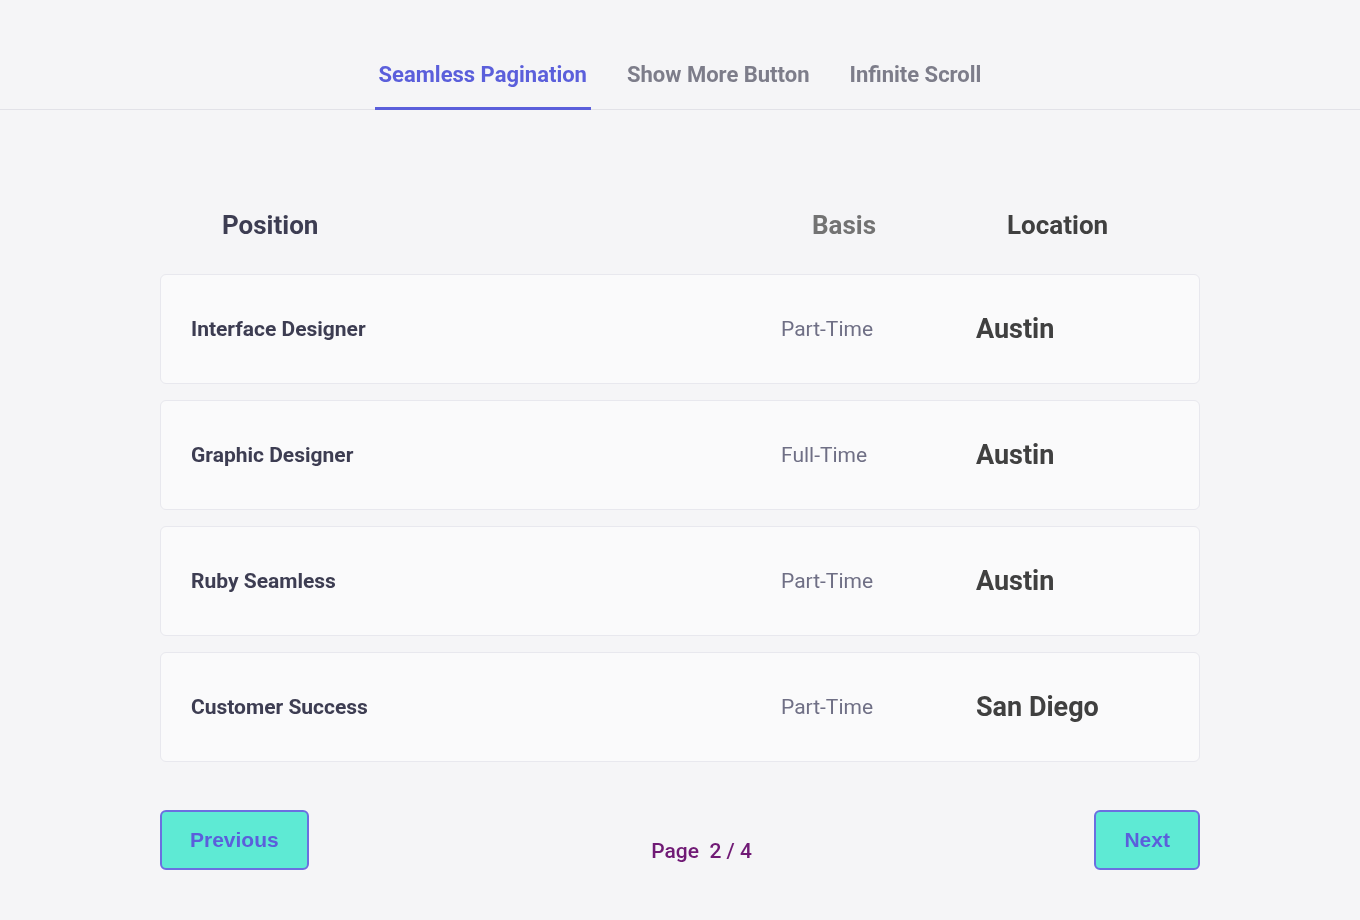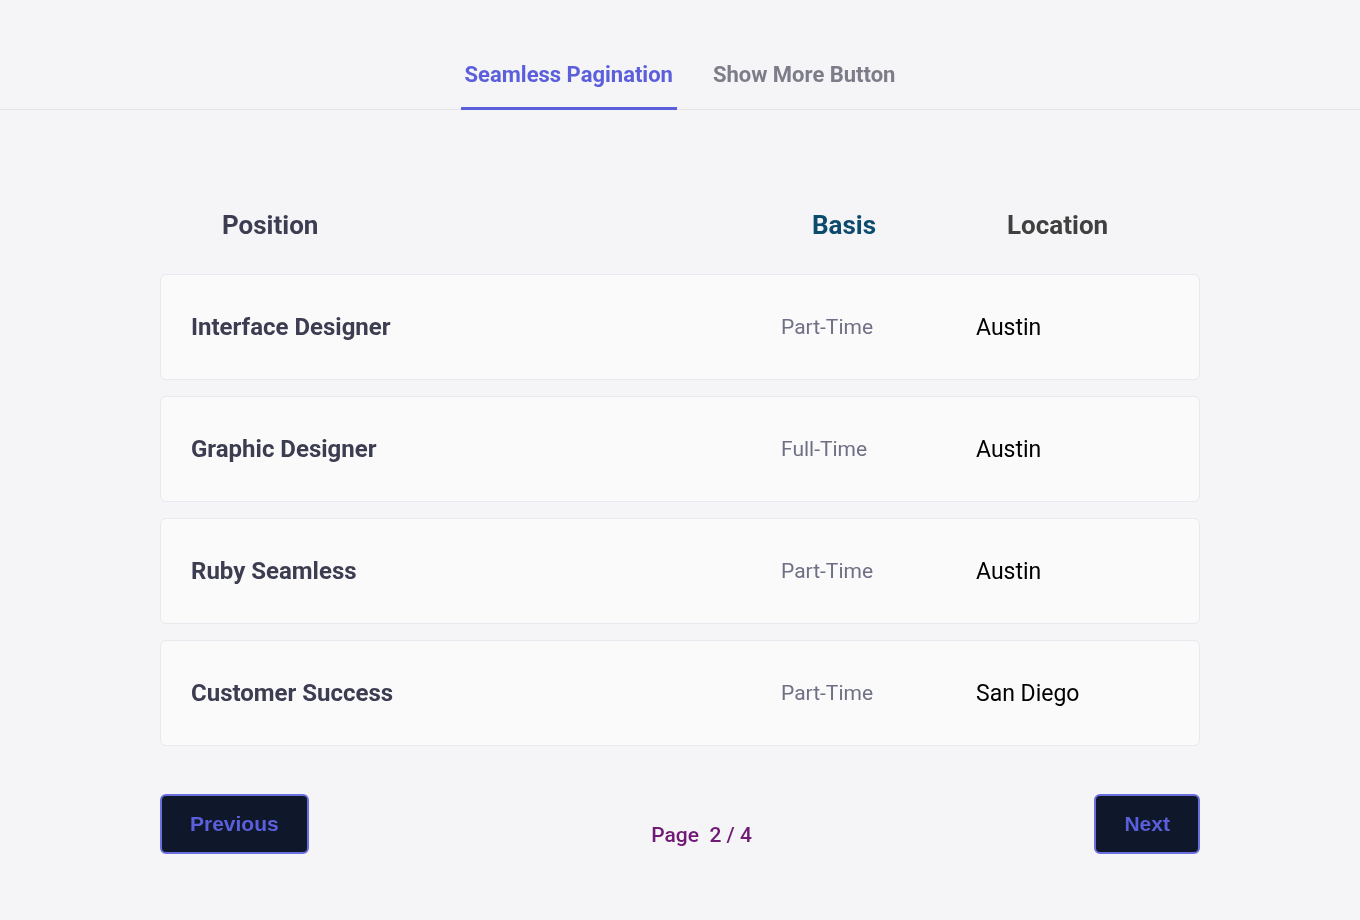--- a/index.html
+++ b/index.html
@@ -51,21 +51,21 @@
       flex: 0 0 590px;
       font-size: 26px;
       font-weight: 700;
       color: #3d3d52;
       margin-left: 32px;
     }
     .col-basis {
       flex: 0 0 195px;
       font-size: 26px;
       font-weight: 700;
-      color: #0c4a6e;
+      color: #737373;
     }
     .col-location {
       flex: 1;
       font-size: 26px;
       font-weight: 700;
       color: #404040;
     }
     .rows {
       display: flex;
       flex-direction: column;
@@ -75,44 +75,44 @@
     .row {
       background: #fafafb;
       border: 1px solid #e8e8ee;
       border-radius: 6px;
       padding: 38px 30px;
       display: flex;
       align-items: center;
     }
     .row .position {
       flex: 0 0 590px;
-      font-size: 24px;
+      font-size: 21px;
       font-weight: 700;
       color: #3d3d52;
     }
     .row .basis {
       flex: 0 0 195px;
       font-size: 21px;
       font-weight: 400;
       color: #6f6f85;
     }
     .row .location {
       flex: 1;
-      font-size: 23px;
-      font-weight: 400;
-      color: #000000;
+      font-size: 27px;
+      font-weight: 700;
+      color: #404040;
     }
     .pagination {
       display: flex;
       justify-content: space-between;
       align-items: center;
       margin-top: 48px;
     }
     .page-btn {
-      background: #0f172a;
+      background: #5eead4;
       border: 2px solid #6b6fe0;
       border-radius: 6px;
       color: #5b5fdb;
       font-size: 21px;
       font-weight: 700;
       padding: 16px 28px;
       cursor: pointer;
     }
     .page-info {
       font-size: 21px;
@@ -121,20 +121,21 @@
       margin-top: 21px;
     }
   </style>
 </head>
 <body>
 
 <div class="tabs-container">
   <div class="tabs">
     <div class="tab active">Seamless Pagination</div>
     <div class="tab">Show More Button</div>
+    <div class="tab">Infinite Scroll</div>
   </div>
 </div>
 
 <div class="content">
   <div class="table-header">
     <div class="col-position">Position</div>
     <div class="col-basis">Basis</div>
     <div class="col-location">Location</div>
   </div>
 

